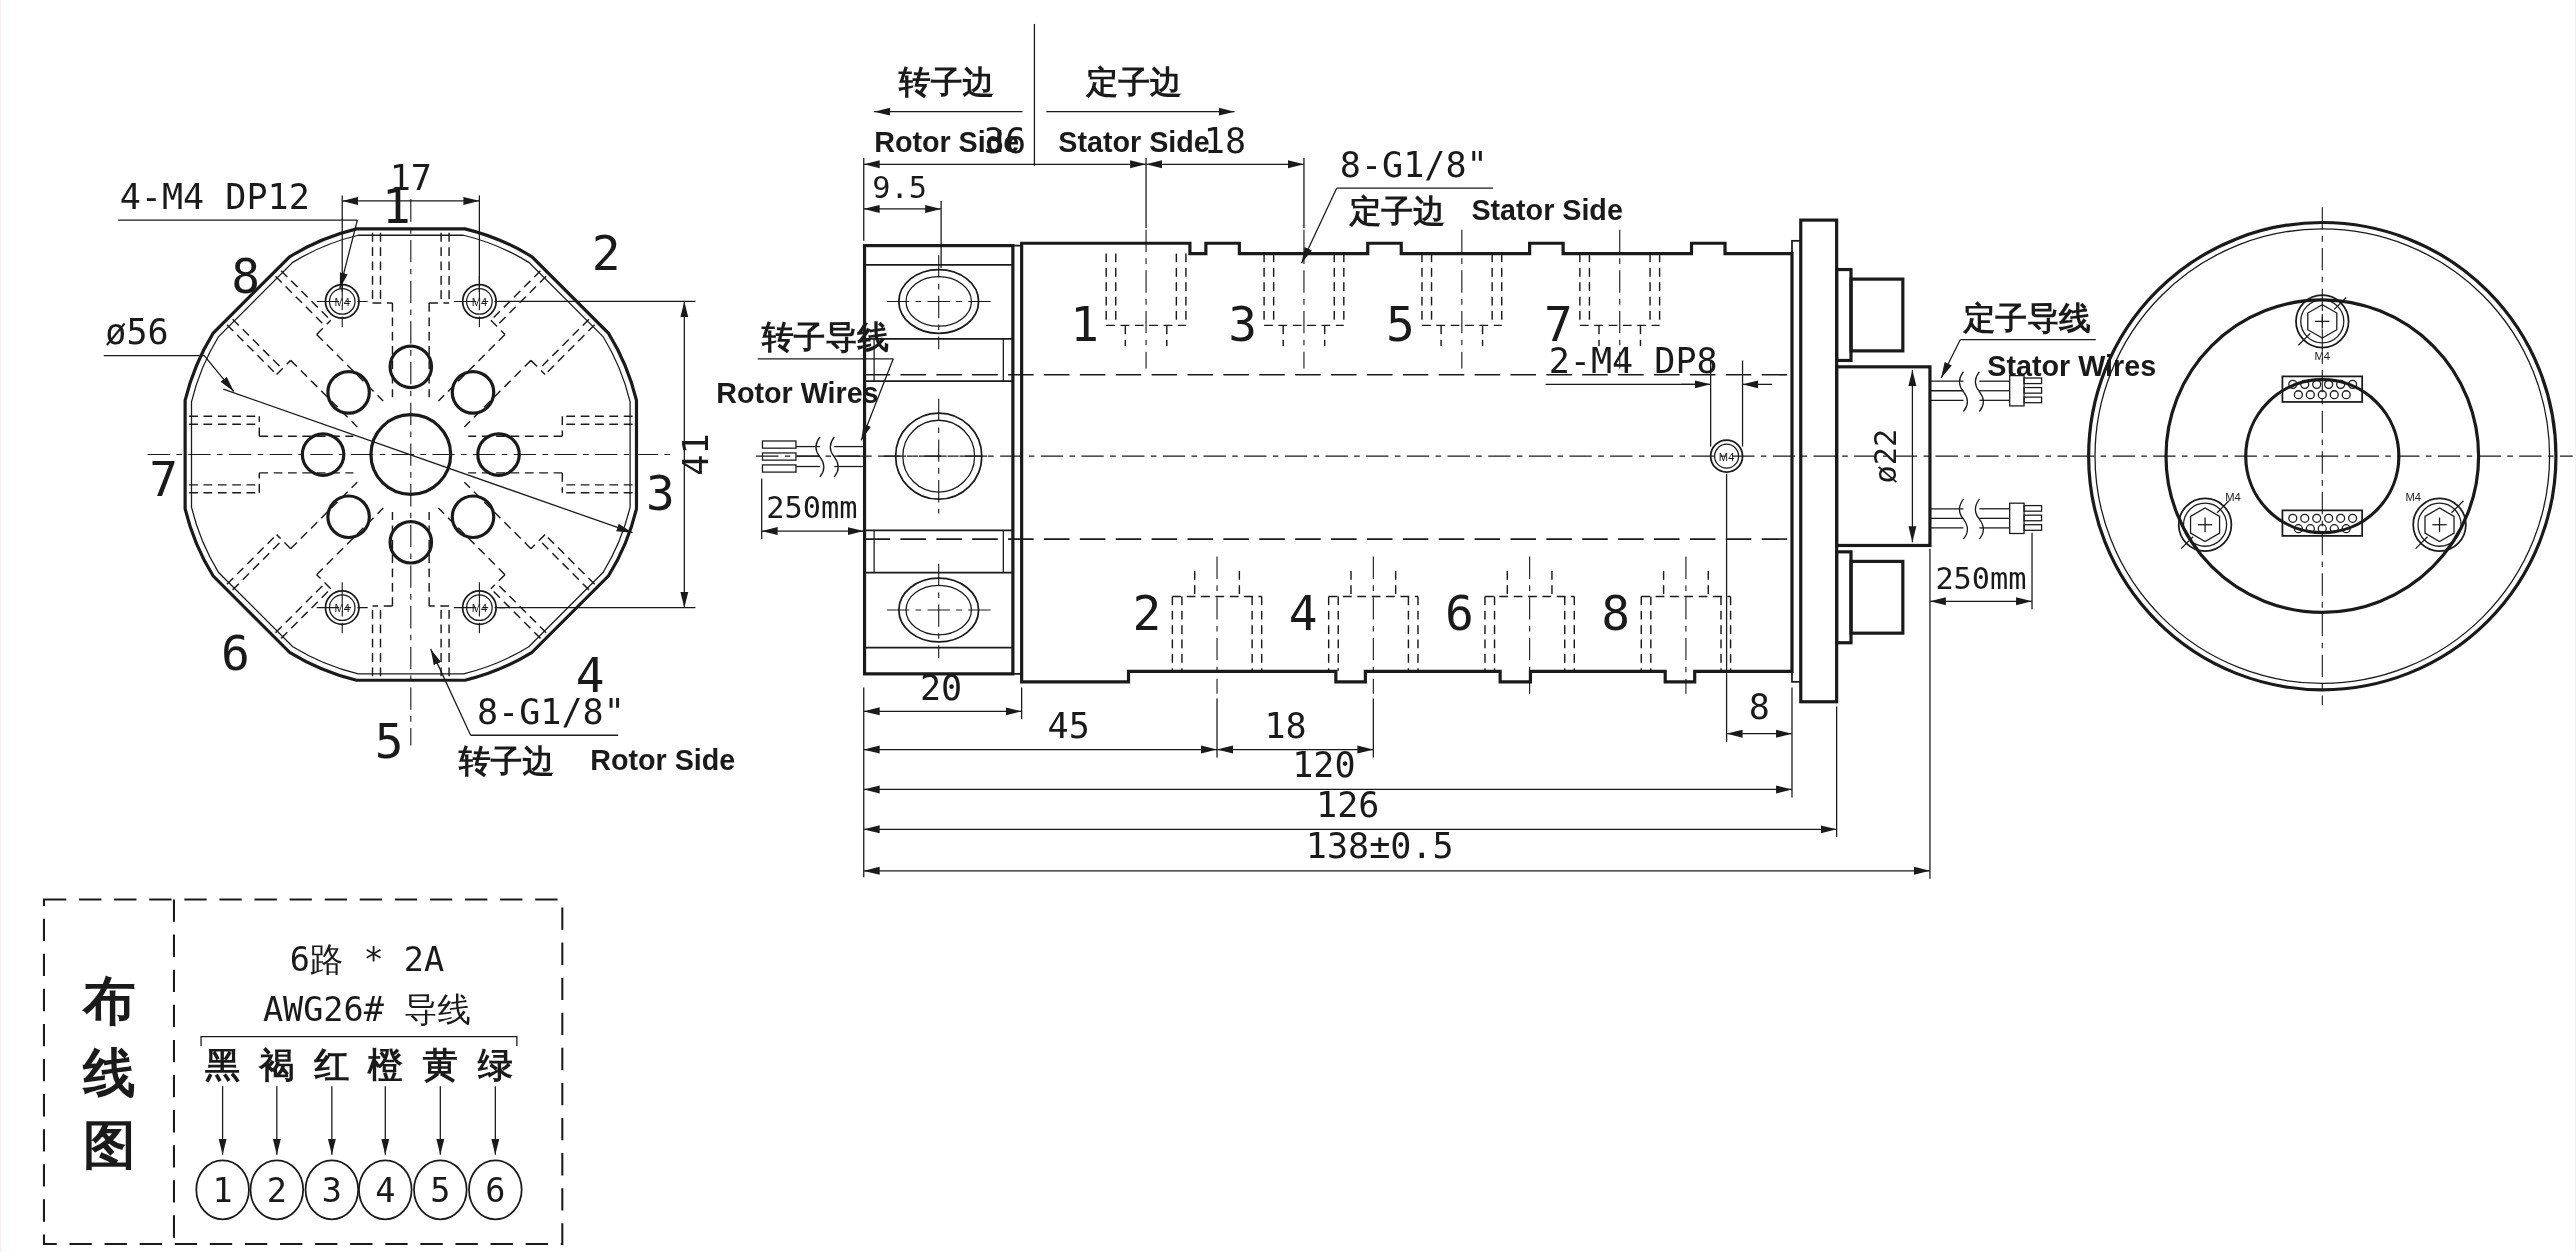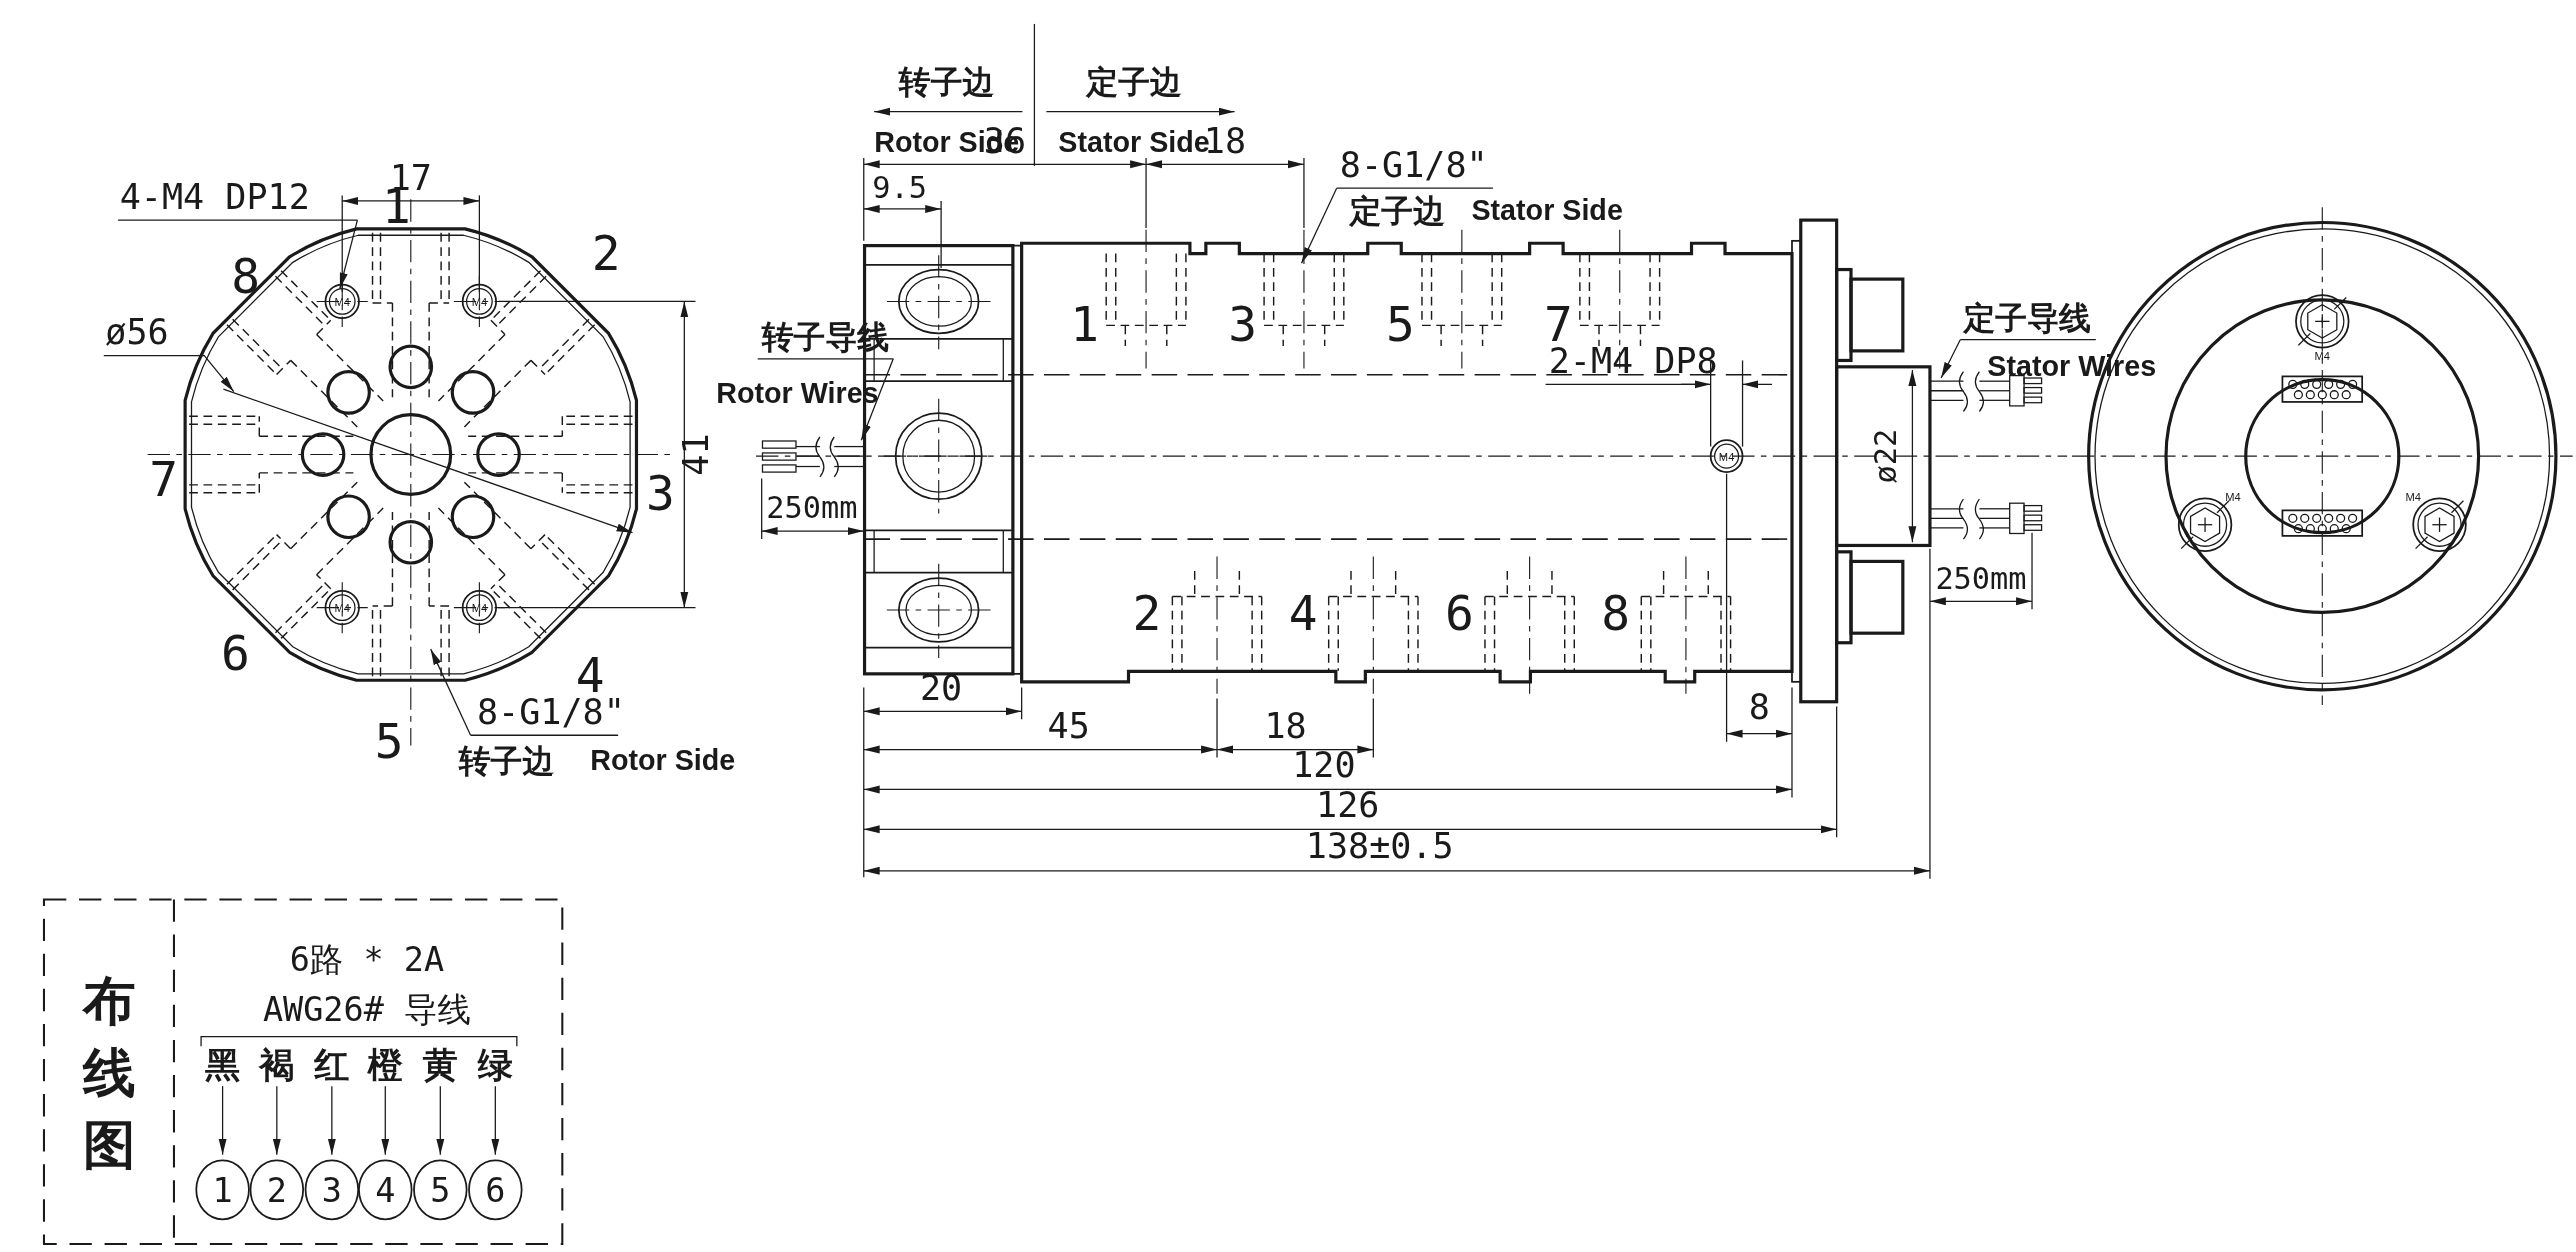--- a/index.html
+++ b/index.html
@@ -1,16 +1,16 @@
 <!DOCTYPE html>
 <html style="font-size:12.8px"><head>
 <meta charset="utf-8">
 <style>
   html,body{margin:0;padding:0;background:#ffffff;}
-  .stage{position:relative;width:2576px;height:1252px;background:#fef9c3;overflow:hidden;}
+  .stage{position:relative;width:2576px;height:1252px;background:#ec4899;overflow:hidden;}
   svg{display:block;}
   
   .ol  {stroke:#1a1a1a;stroke-width:4;fill:none;}          
   .ol2 {stroke:#1a1a1a;stroke-width:2.2;fill:none;}        
   .thin{stroke:#1a1a1a;stroke-width:1.6;fill:none;}
   .dash{stroke:#1a1a1a;stroke-width:1.8;fill:none;stroke-dasharray:11 7;}
   .ldash{stroke:#1a1a1a;stroke-width:2;fill:none;stroke-dasharray:32 13;}
   .cl  {stroke:#1a1a1a;stroke-width:1.4;fill:none;stroke-dasharray:28 8 7 8;} 
   .dim {stroke:#1a1a1a;stroke-width:1.6;fill:none;}
   .boxdash{stroke:#1a1a1a;stroke-width:2.6;fill:none;stroke-dasharray:28 16;}

